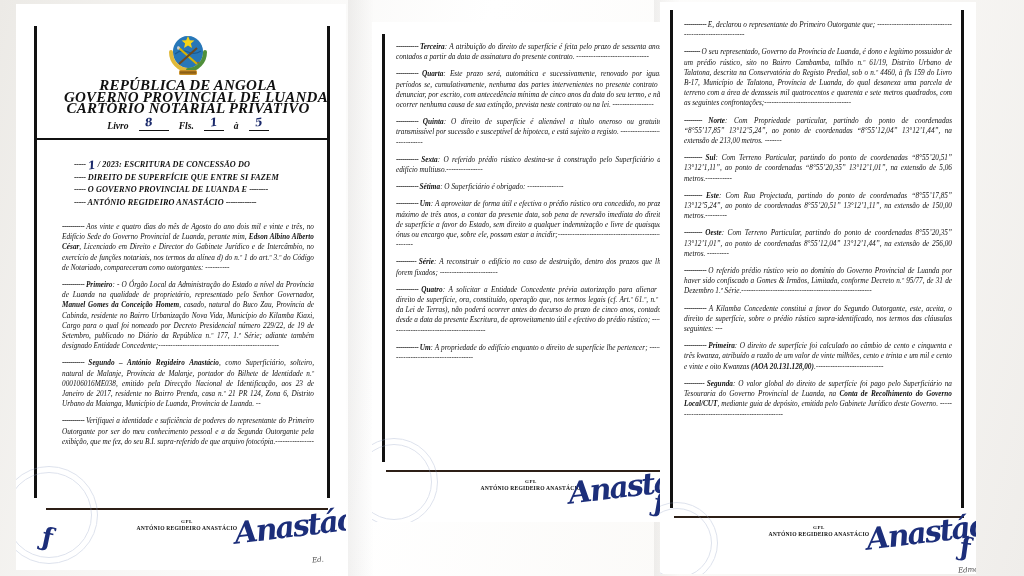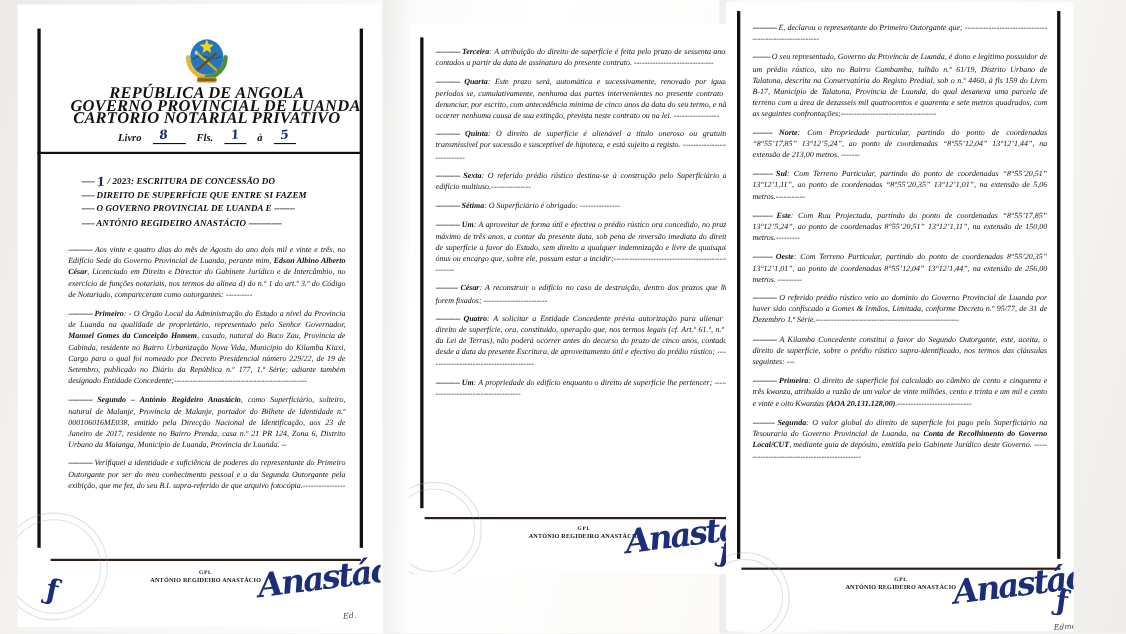--- a/index.html
+++ b/index.html
@@ -226,21 +226,21 @@
   <div class="frame">
     <div class="rule-l"></div>
     <div class="rule-r"></div>
     <div class="body-text" id="p2body" style="left:14px;right:12px;top:8px;">
         <p><span class="dash">----------- </span><b>Terceira</b><span>: A atribuição do direito de superfície é feita pelo prazo de sessenta anos, contados a partir da data de assinatura do presente contrato. ------------------------------</span></p>
         <p><span class="dash">----------- </span><b>Quarta</b><span>: Este prazo será, automática e sucessivamente, renovado por iguais períodos se, cumulativamente, nenhuma das partes intervenientes no presente contrato o denunciar, por escrito, com antecedência mínima de cinco anos da data do seu termo, e não ocorrer nenhuma causa de sua extinção, prevista neste contrato ou na lei. -----------------</span></p>
         <p><span class="dash">----------- </span><b>Quinta</b><span>: O direito de superfície é alienável a título oneroso ou gratuito, transmissível por sucessão e susceptível de hipoteca, e está sujeito a registo. -----------------------------</span></p>
         <p><span class="dash">----------- </span><b>Sexta</b><span>: O referido prédio rústico destina-se à construção pelo Superficiário de edifício multiuso.---------------</span></p>
         <p><span class="dash">----------- </span><b>Sétima</b><span>: O Superficiário é obrigado: ---------------</span></p>
         <p><span class="dash">----------- </span><b>Um</b><span>: A aproveitar de forma útil e efectiva o prédio rústico ora concedido, no prazo máximo de três anos, a contar da presente data, sob pena de reversão imediata do direito de superfície a favor do Estado, sem direito a qualquer indemnização e livre de quaisquer ónus ou encargo que, sobre ele, possam estar a incidir;---------------------------------------------------</span></p>
-        <p><span class="dash">---------- </span><b>César</b><span>: A reconstruir o edifício no caso de destruição, dentro dos prazos que lhe forem fixados; ------------------------</span></p>
+        <p><span class="dash">---------- </span><b>Série</b><span>: A reconstruir o edifício no caso de destruição, dentro dos prazos que lhe forem fixados; ------------------------</span></p>
         <p><span class="dash">----------- </span><b>Quatro</b><span>: A solicitar a Entidade Concedente prévia autorização para alienar o direito de superfície, ora, constituído, operação que, nos termos legais (cf. Art.º 61.º, n.º 6 da Lei de Terras), não poderá ocorrer antes do decurso do prazo de cinco anos, contados desde a data da presente Escritura, de aproveitamento útil e efectivo do prédio rústico; ------------------------------------------</span></p>
         <p><span class="dash">----------- </span><b>Um</b><span>: A propriedade do edifício enquanto o direito de superfície lhe pertencer; --------------------------------------</span></p>
       </div>
   </div>
 
   <div class="sig-rule" style="left:14px;right:12px;bottom:50px;"></div>
   <div class="sig-cap" style="left:14px;right:12px;bottom:30px;">
     <div class="gpl">GPL</div>
     <div>ANTÓNIO REGIDEIRO ANASTÁCIO</div>
   </div>

